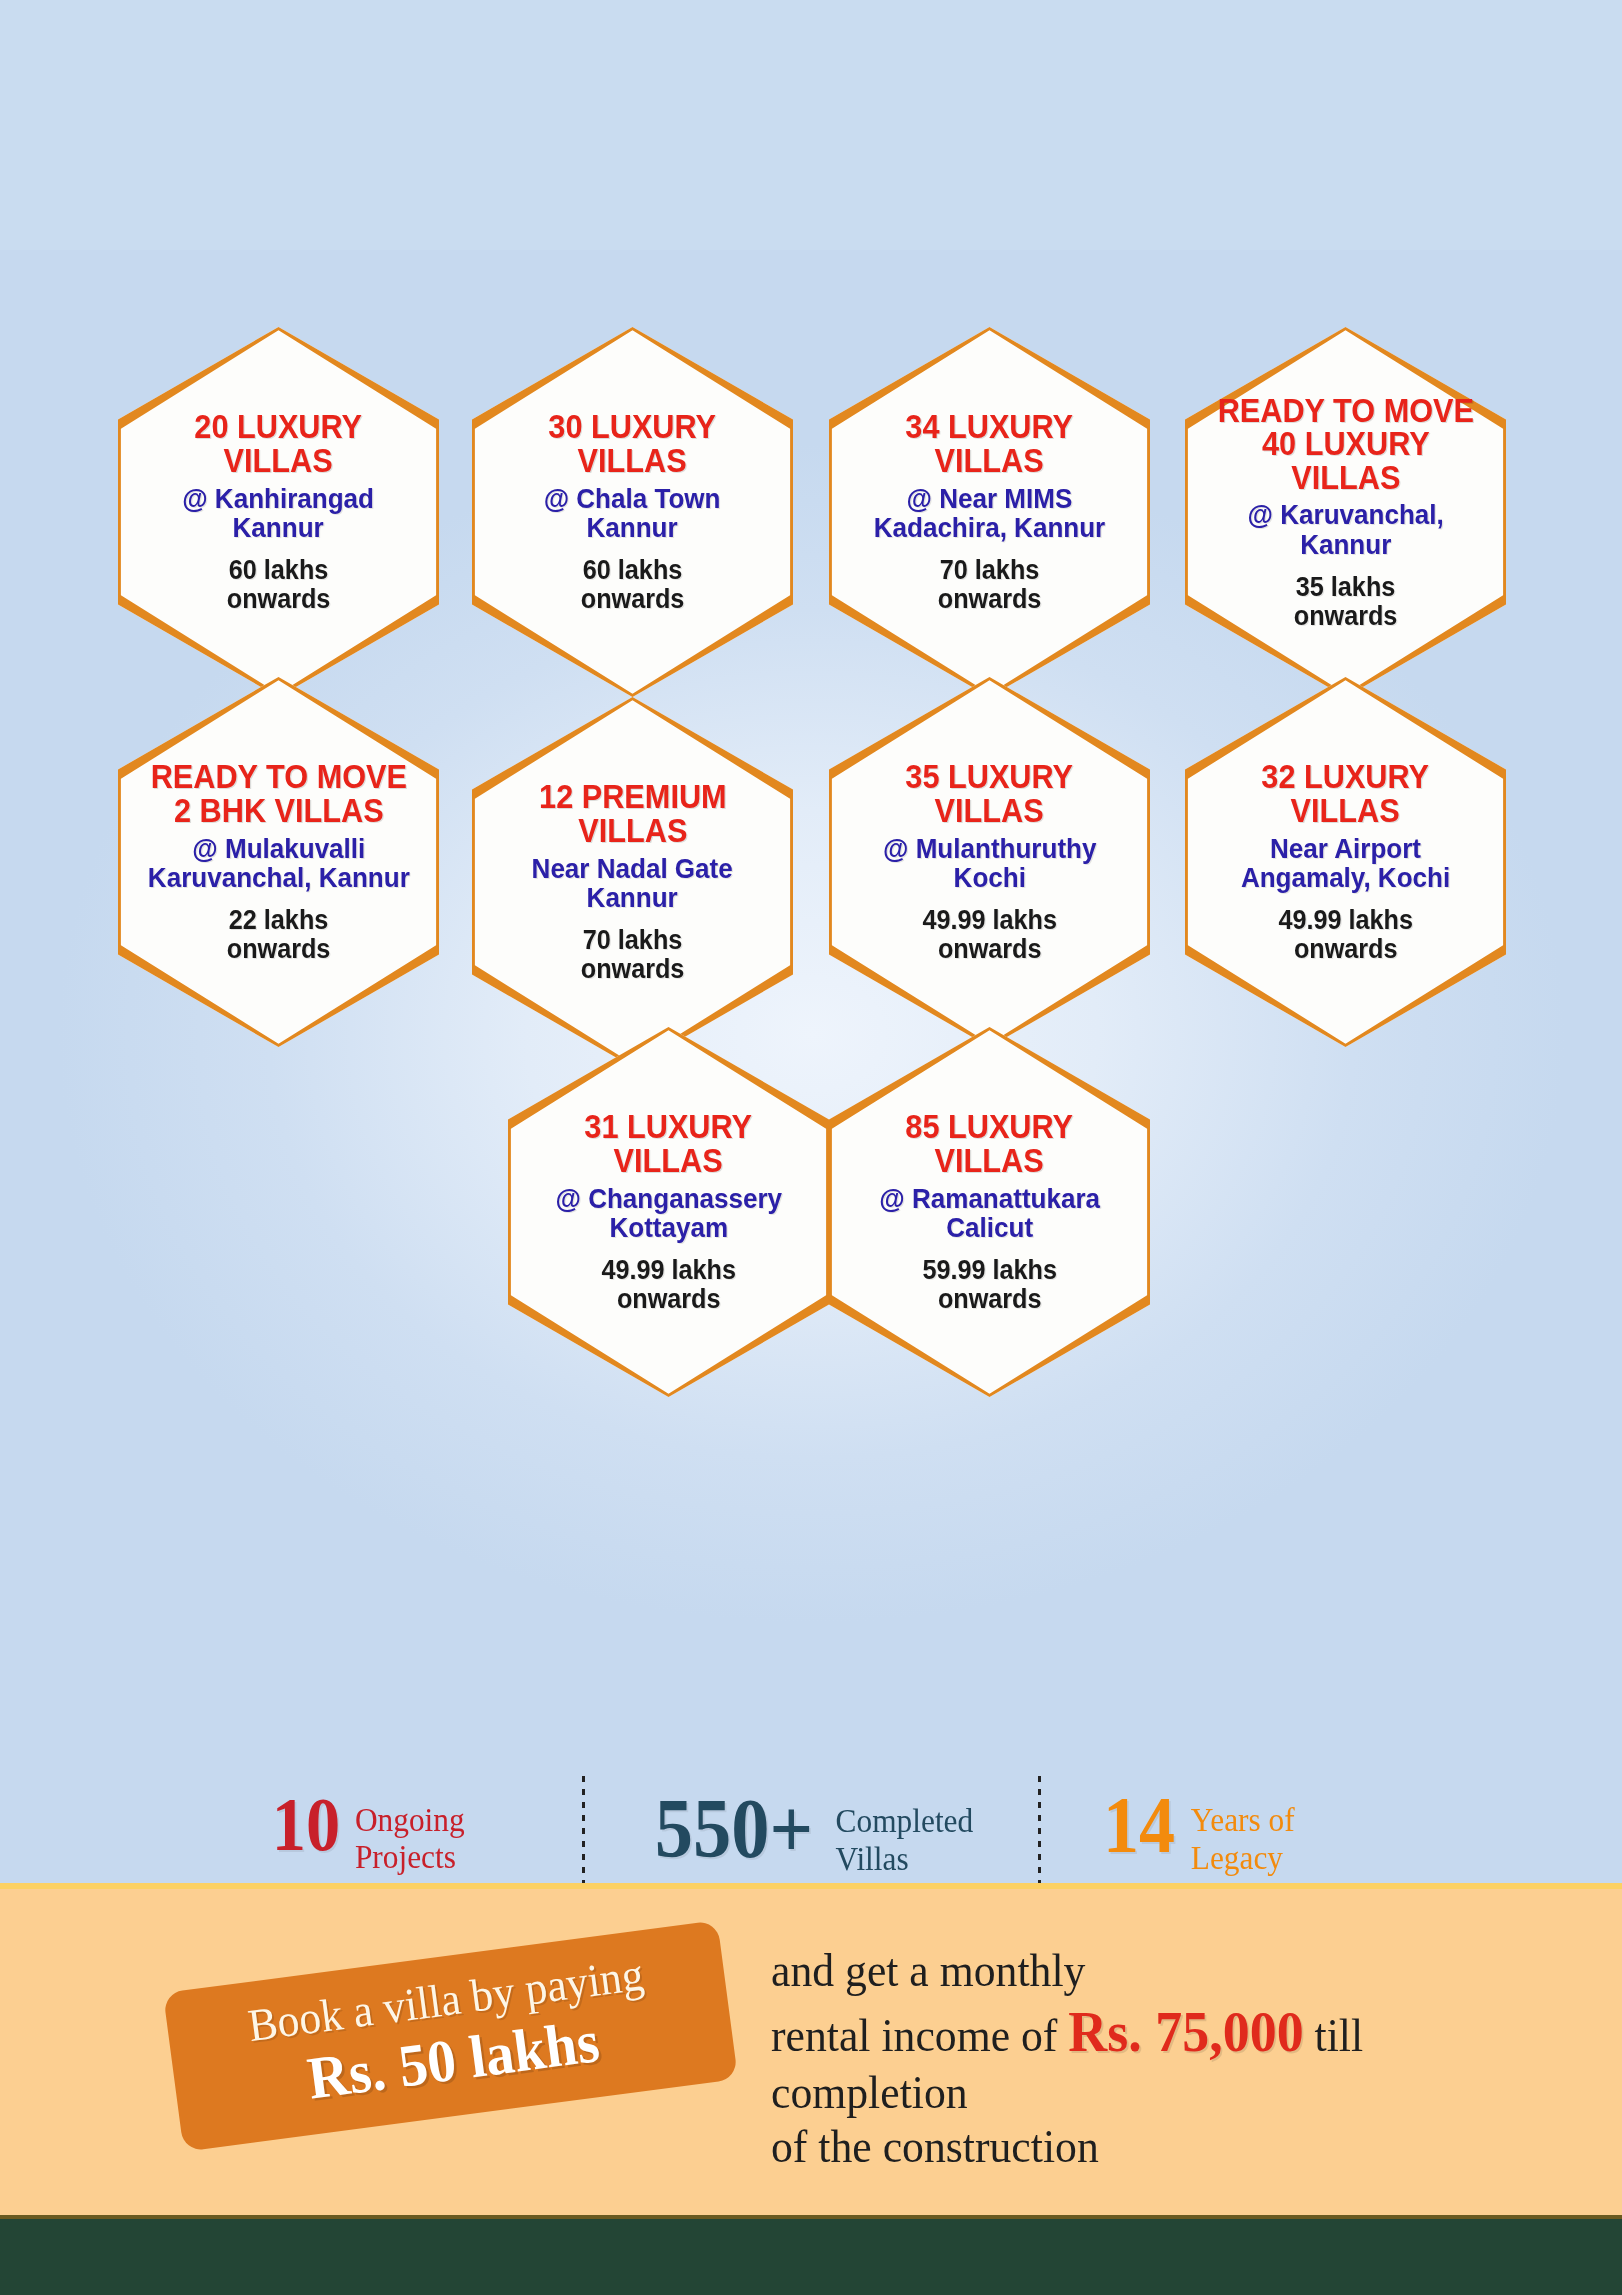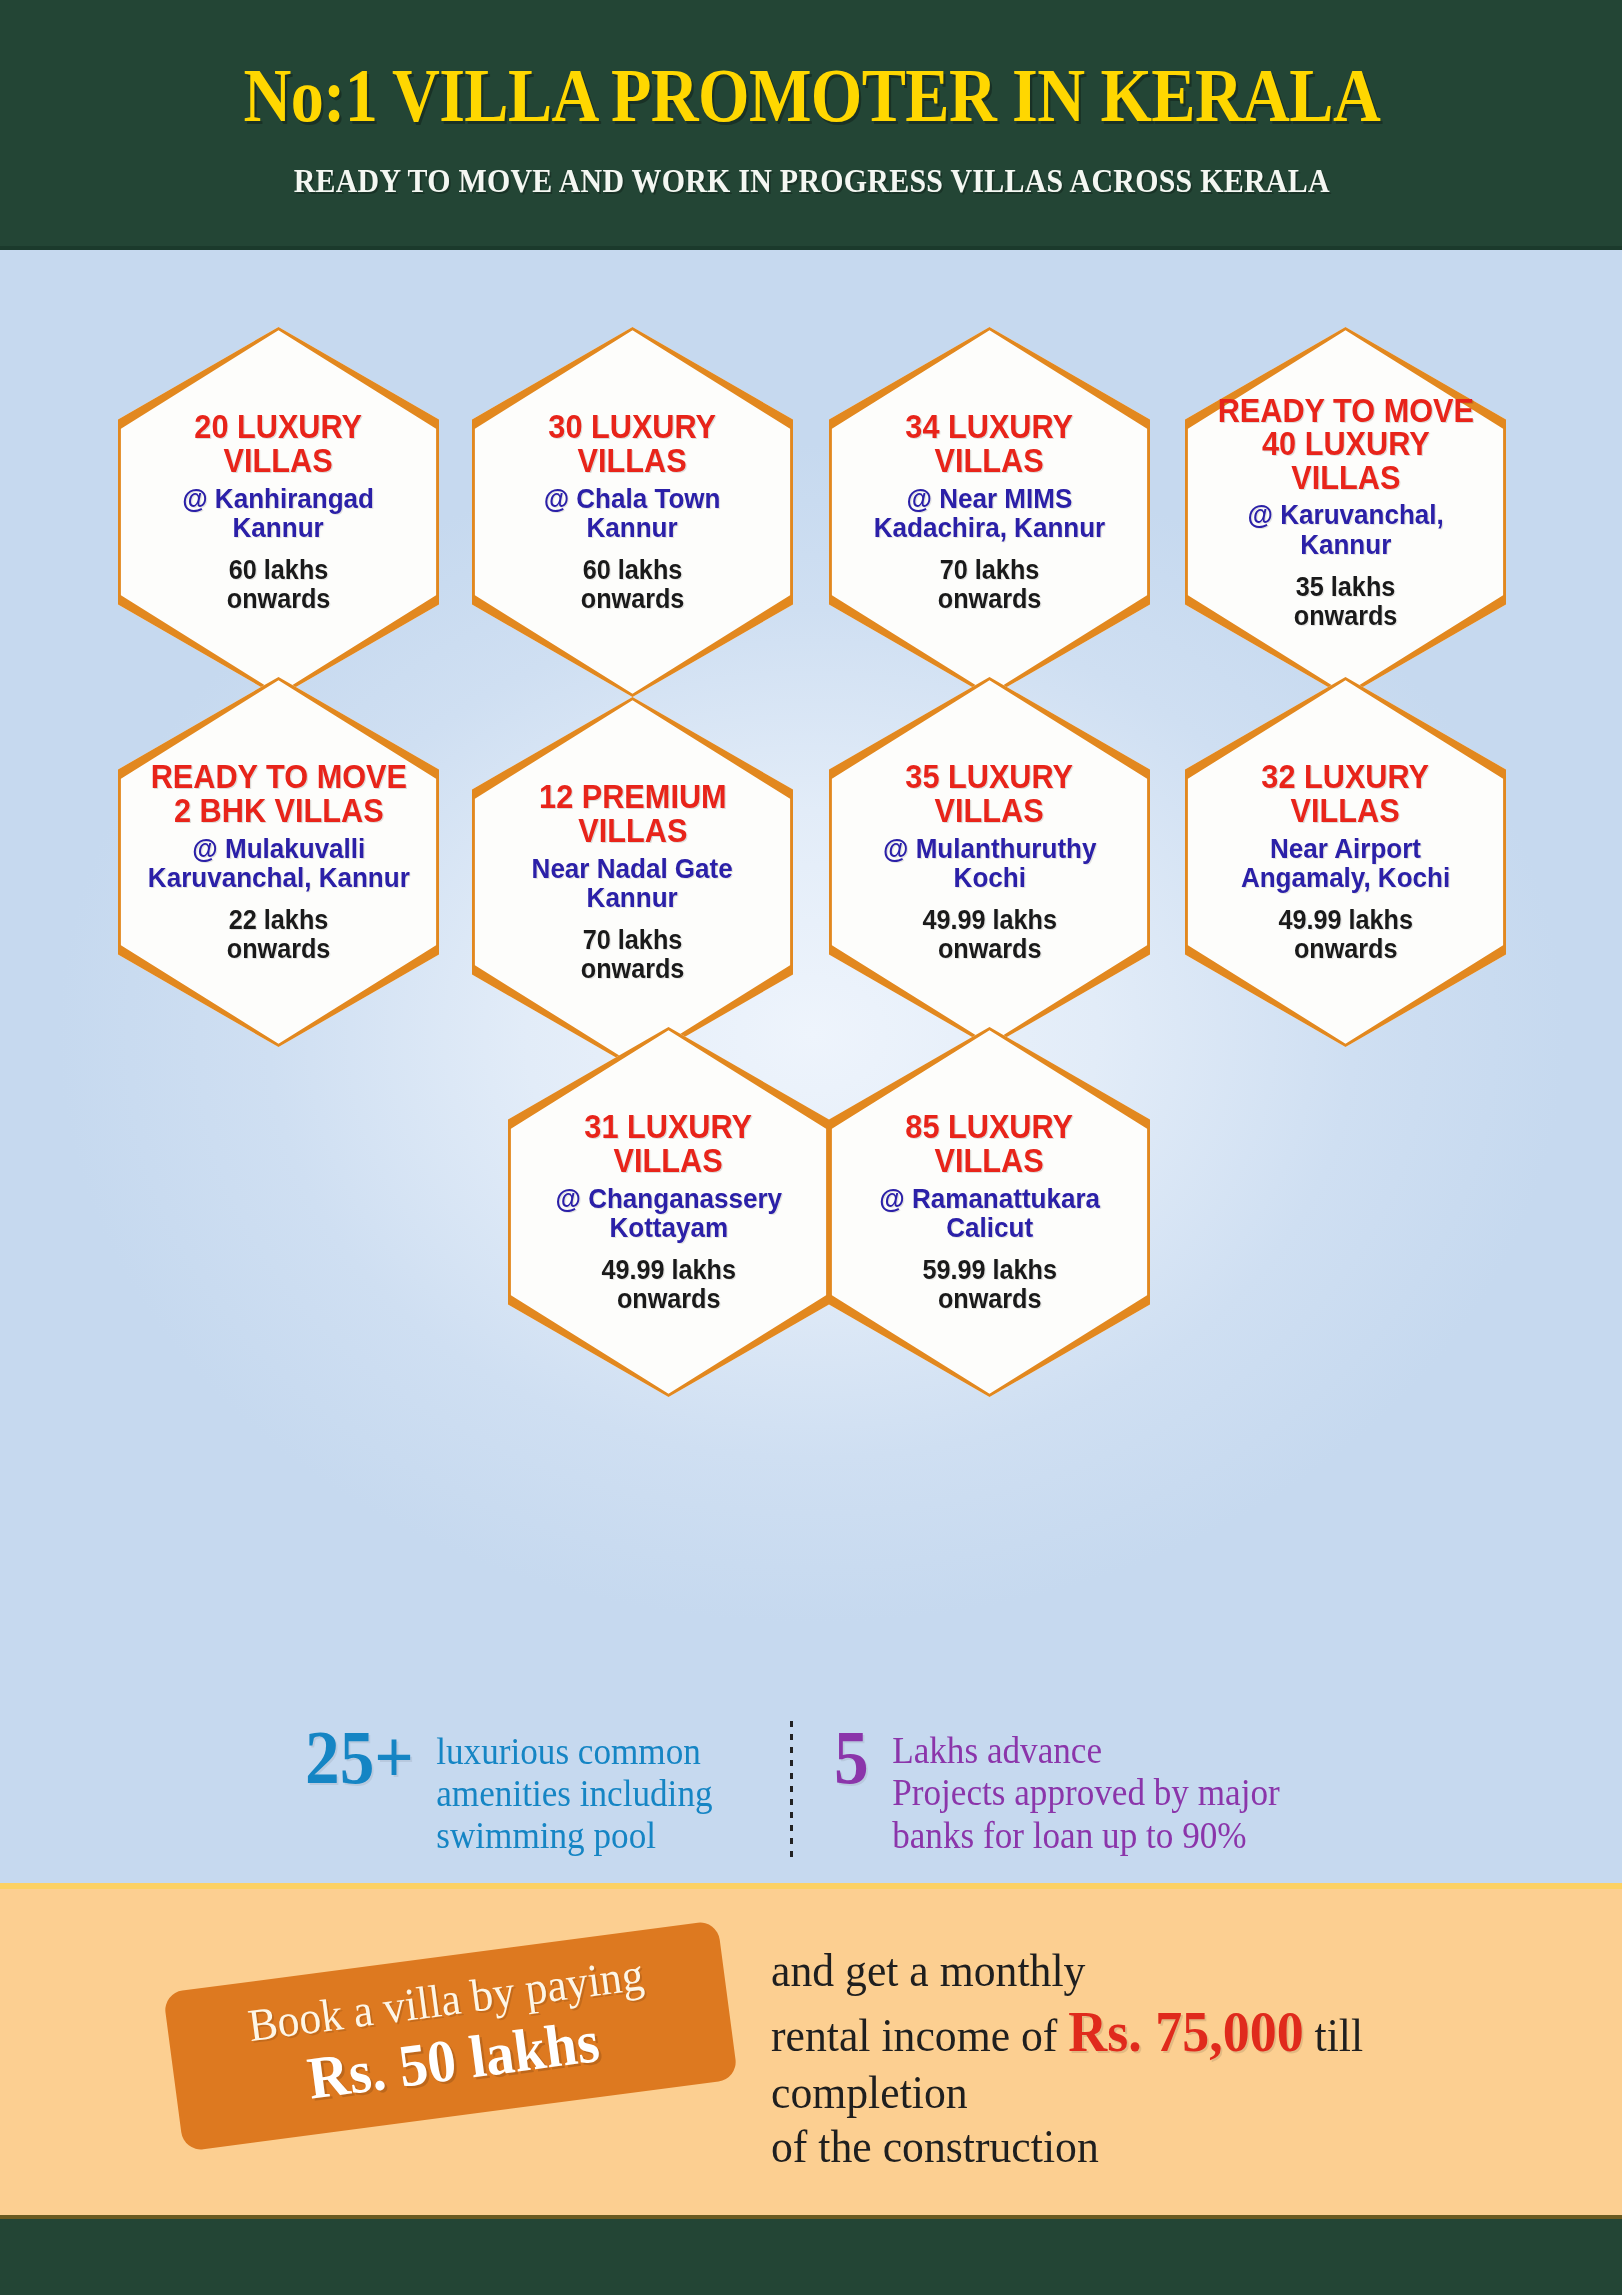--- a/index.html
+++ b/index.html
@@ -177,25 +177,20 @@
     position:absolute;left:0;top:2215px;width:1623px;height:80px;
     background:#234535;
   }
   .footer .topline{position:absolute;left:0;top:0;width:100%;height:3.9px;background:#6a5a20;}
 </style>
 </head>
 <body>
 
 <div class="page">
 
-  <div class="header">
-    <div class="title">No:1 VILLA PROMOTER IN KERALA</div>
-    <div class="subtitle">READY TO MOVE AND WORK IN PROGRESS VILLAS ACROSS KERALA</div>
-    <div class="rule"></div>
-  </div>
 
   <div class="body-area"></div>
 
   <div class="hexgrid">
 
     <div class="hex" style="left:278px;top:262px;">
       <div class="shape"></div>
       <div class="outline"></div>
       <div class="inner">
         <div class="hx-title">20 LUXURY
@@ -320,35 +315,20 @@
         <div class="hx-place">@ Ramanattukara
 Calicut</div>
         <div class="hx-price">59.99 lakhs
 onwards</div>
       </div>
     </div>
   </div>
 
   <div class="stats">
 
-    <div class="stat-row stat-row-a">
-      <div class="stat s-25" style="width:550px;justify-content:flex-start;padding-left:59px;box-sizing:border-box;">
-        <div class="num">25+</div>
-        <div class="lbl">luxurious  common
-amenities including
-swimming pool</div>
-      </div>
-      <div class="divider" style="height:137px;"></div>
-      <div class="stat s-5" style="width:589px;justify-content:flex-start;padding-left:38px;box-sizing:border-box;">
-        <div class="num">5</div>
-        <div class="lbl">Lakhs advance
-Projects approved by major
-banks for loan up to 90%</div>
-      </div>
-    </div>
 
     <div class="stat-row" style="margin-top:55px;">
       <div class="stat s-10" style="width:353px;justify-content:flex-start;padding-left:39px;box-sizing:border-box;">
         <div class="num">10</div>
         <div class="lbl">Ongoing
 Projects</div>
       </div>
       <div class="divider" style="height:115px;"></div>
       <div class="stat s-550" style="width:452px;justify-content:center;box-sizing:border-box;">
         <div class="num">550+</div>

